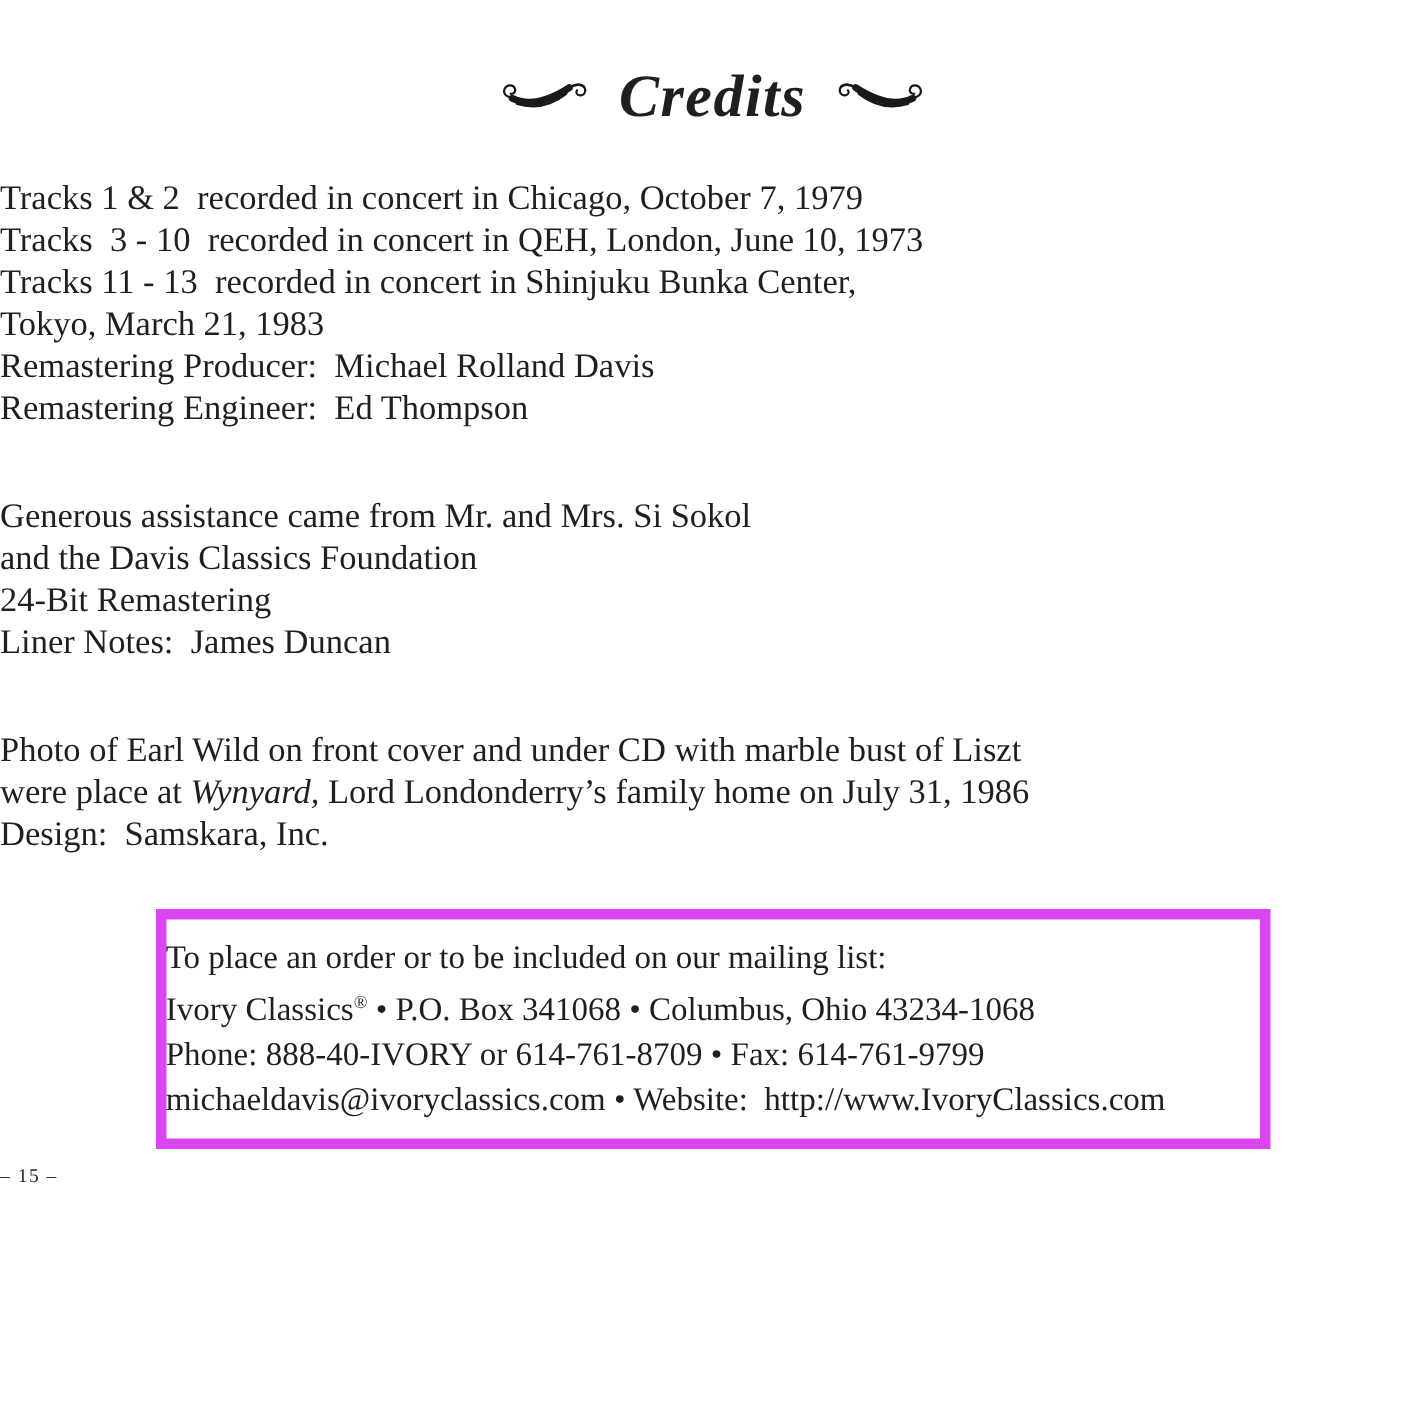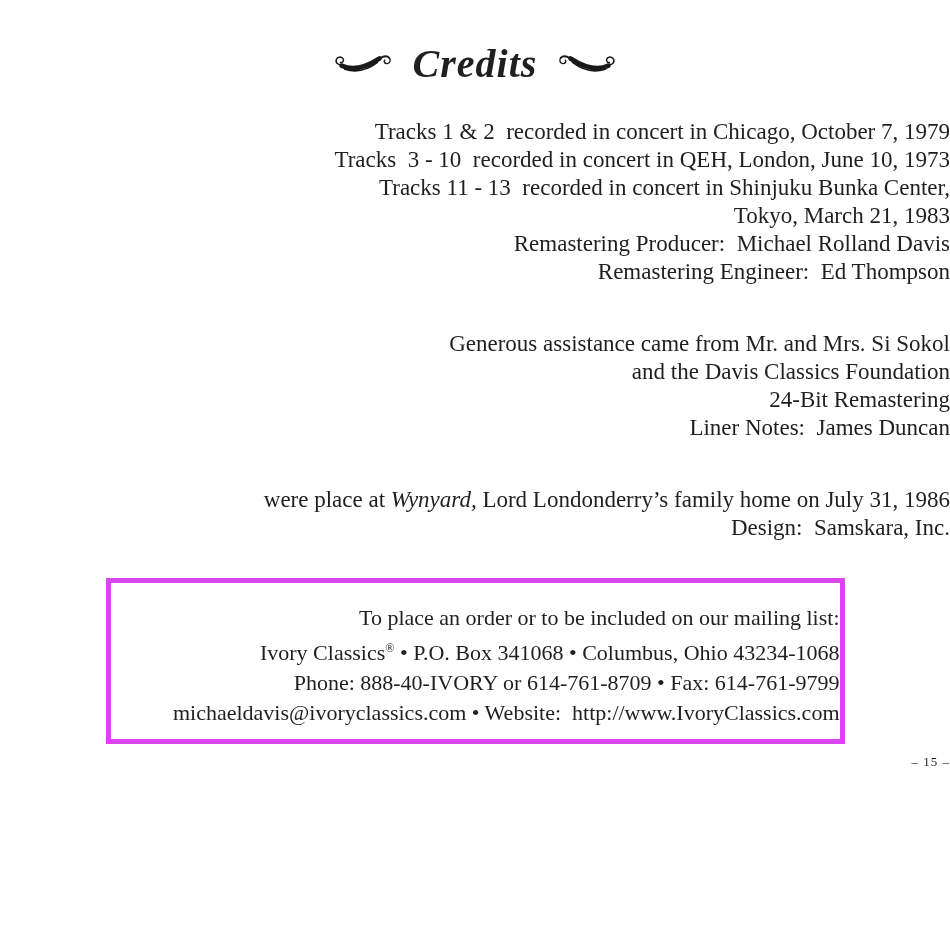--- a/index.html
+++ b/index.html
@@ -8,21 +8,21 @@
     background: #ffffff;
   }
   .page {
     position: relative;
     width: 950px;
     height: 942px;
     margin: 0 auto;
     background: #ffffff;
     color: #1f1f1f;
     font-family: "Liberation Serif", "DejaVu Serif", serif;
-    text-align: right;
+    text-align: left;
     overflow: hidden;
   }
   .title-row {
     display: flex;
     justify-content: center;
     align-items: center;
     gap: 18px;
     padding-top: 42px;
   }
   .title {
@@ -46,22 +46,22 @@
     margin: 0;
     font-size: 23px;
     line-height: 28px;
     white-space: pre-wrap;
   }
   .tracks { margin-top: 32px; }
   .italic { font-style: italic; }
   .contact-box {
     width: 729px;
     margin: 36px auto 0;
-    border: 5px solid #d946ef;
-    padding: 20px 0 11px;
+    border: 7px solid #d946ef;
+    padding: 10px 0 11px;
     box-sizing: content-box;
   }
   .contact-box .line {
     font-size: 22px;
     line-height: 30px;
   }
   .reg {
     font-size: 0.55em;
     vertical-align: super;
     letter-spacing: 0;
@@ -114,20 +114,21 @@
   <section class="block">
     <p class="line">Generous assistance came from Mr. and Mrs. Si Sokol</p>
     <p class="line">and the Davis Classics Foundation</p>
   </section>
 
   <p class="block line">24-Bit Remastering</p>
 
   <p class="block line">Liner Notes:  James Duncan</p>
 
   <section class="block">
+    <p class="line">Photo of Earl Wild on front cover and under CD with marble bust of Liszt</p>
     <p class="line"><span>were place at </span><span class="italic">Wynyard,</span><span> Lord Londonderry’s family home on July 31, 1986</span></p>
   </section>
 
   <p class="block line">Design:  Samskara, Inc.</p>
 
   <section class="contact-box">
     <p class="line">To place an order or to be included on our mailing list:</p>
     <p class="line"><span>Ivory Classics</span><span class="reg">®</span><span> • P.O. Box 341068 • Columbus, Ohio 43234-1068</span></p>
     <p class="line">Phone: 888-40-IVORY or 614-761-8709 • Fax: 614-761-9799</p>
     <p class="line">michaeldavis@ivoryclassics.com • Website:  http://www.IvoryClassics.com</p>

